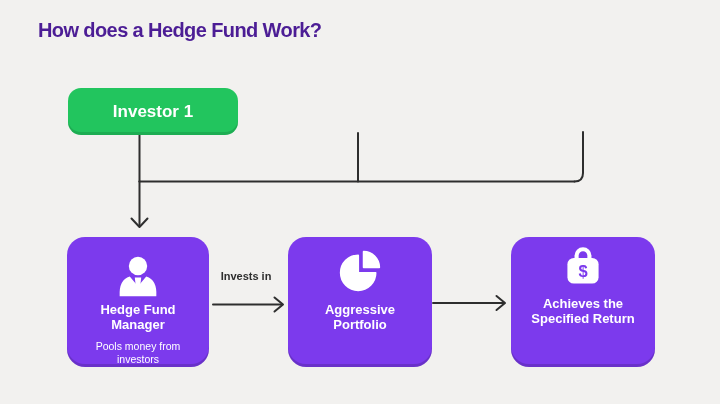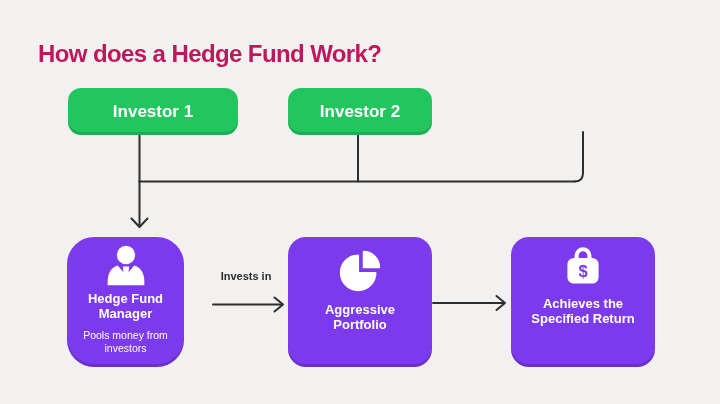--- a/index.html
+++ b/index.html
@@ -8,26 +8,26 @@
     position: relative;
     width: 720px;
     height: 404px;
     background: #f2f1ef;
     overflow: hidden;
     font-family: "Liberation Sans", sans-serif;
   }
   .title {
     position: absolute;
     left: 38px;
-    top: 40px;
+    top: 19px;
     margin: 0;
-    font-size: 24px;
+    font-size: 20px;
     font-weight: bold;
     letter-spacing: -0.6px;
-    color: #be185d;
+    color: #4c1d95;
   }
   .connectors {
     position: absolute;
     left: 0; top: 0;
     width: 720px; height: 404px;
     z-index: 1;
   }
   .inv {
     position: absolute;
     top: 88px;
@@ -53,21 +53,21 @@
     border-radius: 18px;
     background: #7c3aed;
     box-shadow: inset 0 -3px 0 rgba(0,0,0,0.15);
     color: #ffffff;
     display: flex;
     flex-direction: column;
     align-items: center;
     text-align: center;
     z-index: 2;
   }
-  .card-manager   { left: 67px;  width: 117px; padding-top: 7px; border-radius: 27px; }
+  .card-manager   { left: 67px;  width: 142px; padding-top: 18px; }
   .card-portfolio { left: 288px; width: 144px; padding-top: 12px; }
   .card-return    { left: 511px; width: 144px; padding-top: 9px; }
   .card-title {
     font-size: 13px;
     font-weight: bold;
     line-height: 1.18;
     width: 108px;
     margin-top: 3px;
   }
   .card-portfolio .card-title { margin-top: 9px; width: 94px; }
@@ -94,23 +94,20 @@
 </style>
 </head>
 <body>
 
 <div class="stage">
 
   <h1 class="title">How does a Hedge Fund Work?</h1>
 
   <div class="inv inv1">
     <span>Investor 1</span>
-  </div>
-  <div class="inv inv2">
-    <span>Investor 2</span>
   </div>
 
   <svg class="connectors" viewBox="0 0 720 404" xmlns="http://www.w3.org/2000/svg">
     <g fill="none" stroke="#2e2e2e" stroke-width="2" stroke-linecap="round" stroke-linejoin="round">
       <path d="M139.5 135 L139.5 181.5"></path>
       <path d="M358 133 L358 181.5"></path>
       <path d="M583 132 L583 173 Q583 181.5 574.5 181.5"></path>
       <path d="M139.5 181.5 L574.5 181.5"></path>
       <path d="M139.5 181.5 L139.5 226"></path>
       <path d="M131.5 218.5 L139.5 227 L147.5 218.5"></path>

